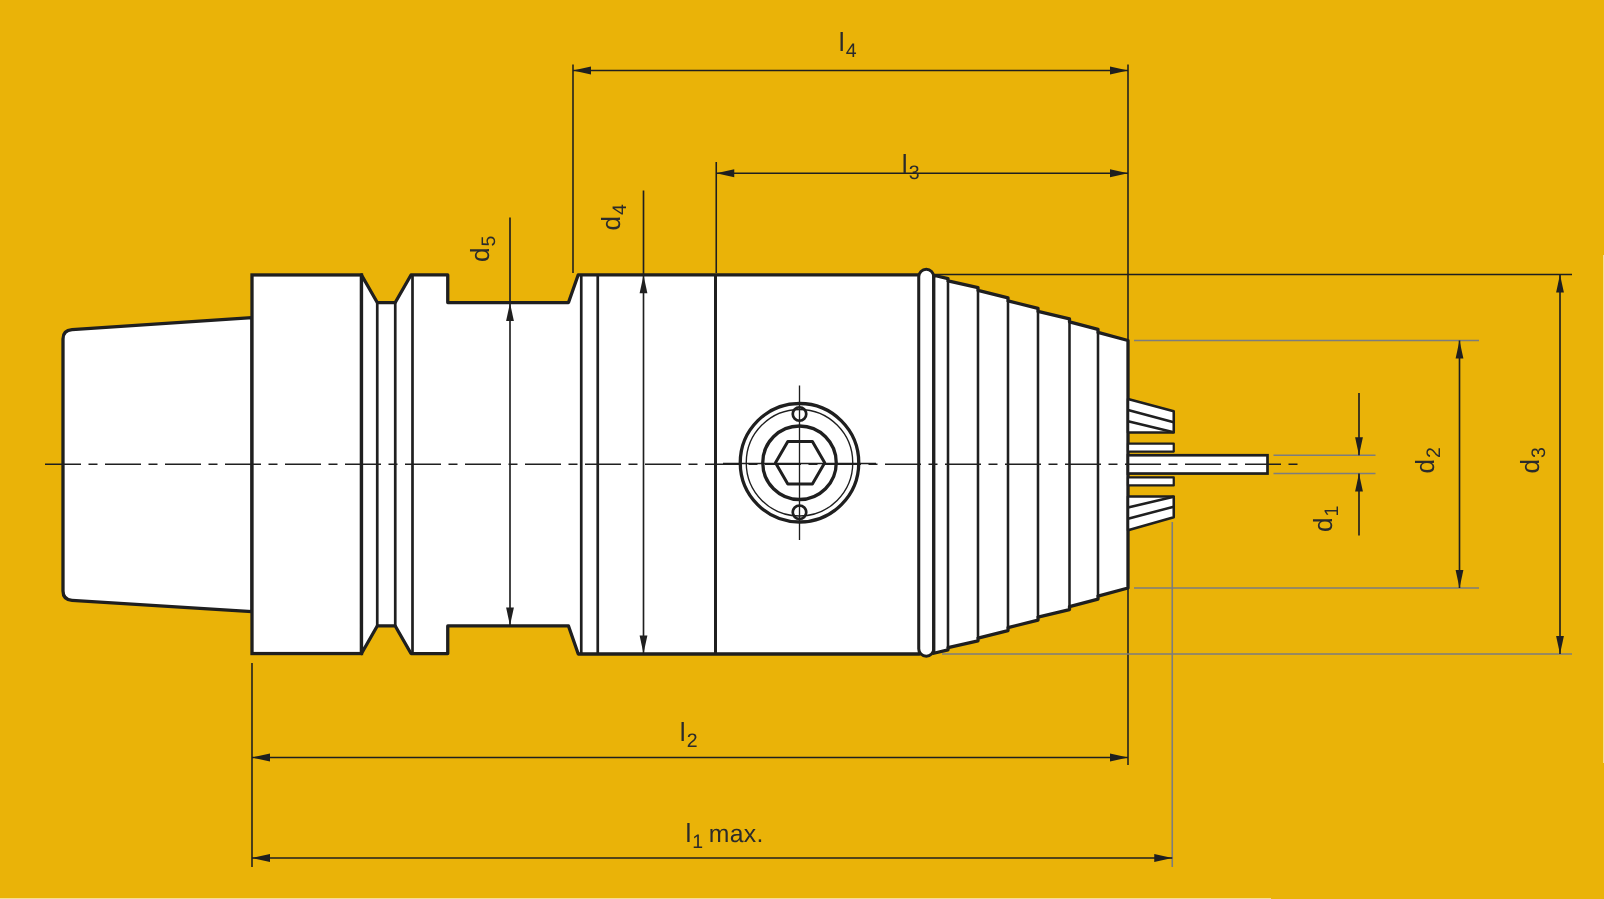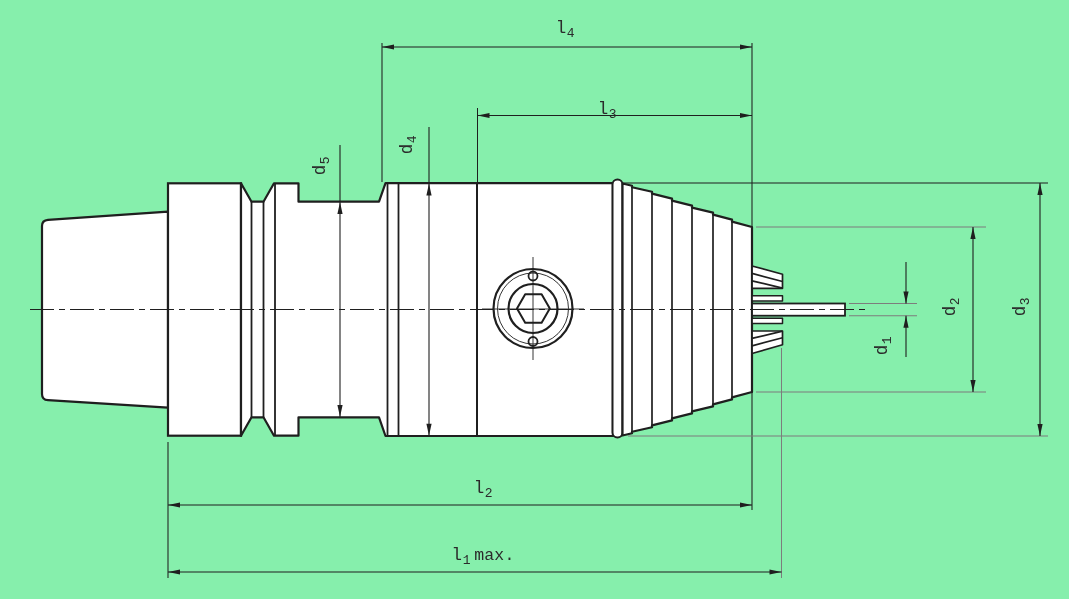--- a/index.html
+++ b/index.html
@@ -1,18 +1,18 @@
 <!DOCTYPE html>
 <html><head>
 <meta charset="utf-8">
 <style>
   html,body{margin:0;padding:0;background:#ffffff;}
   .stage{
-    position:relative;width:1069px;height:599px;background:#86efac;
-    font-family:Liberation Mono, monospace;overflow:hidden;
+    position:relative;width:1069px;height:599px;background:#eab308;
+    font-family:Liberation Sans, sans-serif;overflow:hidden;
   }
   .stage svg{position:absolute;left:0;top:0;}
   .dim-label{
     position:absolute;
     transform:translate(-50%,-50%);
     font-size:17.5px;color:#2b2b2b;line-height:1;white-space:nowrap;
     letter-spacing:0.2px;
   }
   .dim-label.rot{transform:translate(-50%,-50%) rotate(-90deg);}
   .dim-label .sub{font-size:13px;position:relative;top:4px;left:0.5px;}
@@ -132,21 +132,21 @@
       <polygon points="1040,183 1037.4,195 1042.6,195"></polygon>
       <polygon points="1040,436 1037.4,424 1042.6,424"></polygon>
       <polygon points="906,303.5 903.4,291.5 908.6,291.5"></polygon>
       <polygon points="906,315.7 903.4,327.7 908.6,327.7"></polygon>
     </g>
   </g>
 </svg>
 
 <div class="dim-label" style="left:567px;top:29px"><span>l</span><span class="sub">4</span><span class="suffix"></span></div>
 <div class="dim-label" style="left:609px;top:110px"><span>l</span><span class="sub">3</span><span class="suffix"></span></div>
-<div class="dim-label" style="left:485px;top:489px"><span>l</span><span class="sub">2</span><span class="suffix"></span></div>
+<div class="dim-label" style="left:461px;top:489px"><span>l</span><span class="sub">2</span><span class="suffix"></span></div>
 <div class="dim-label" style="left:483px;top:556px"><span>l</span><span class="sub">1</span><span class="suffix">max.</span></div>
 <div class="dim-label rot" style="left:321px;top:166px"><span>d</span><span class="sub">5</span></div>
 <div class="dim-label rot" style="left:408px;top:145px"><span>d</span><span class="sub">4</span></div>
 <div class="dim-label rot" style="left:883px;top:346px"><span>d</span><span class="sub">1</span></div>
 <div class="dim-label rot" style="left:951px;top:307px"><span>d</span><span class="sub">2</span></div>
 <div class="dim-label rot" style="left:1021px;top:307px"><span>d</span><span class="sub">3</span></div>
 
 </div>
 
 </body></html>

